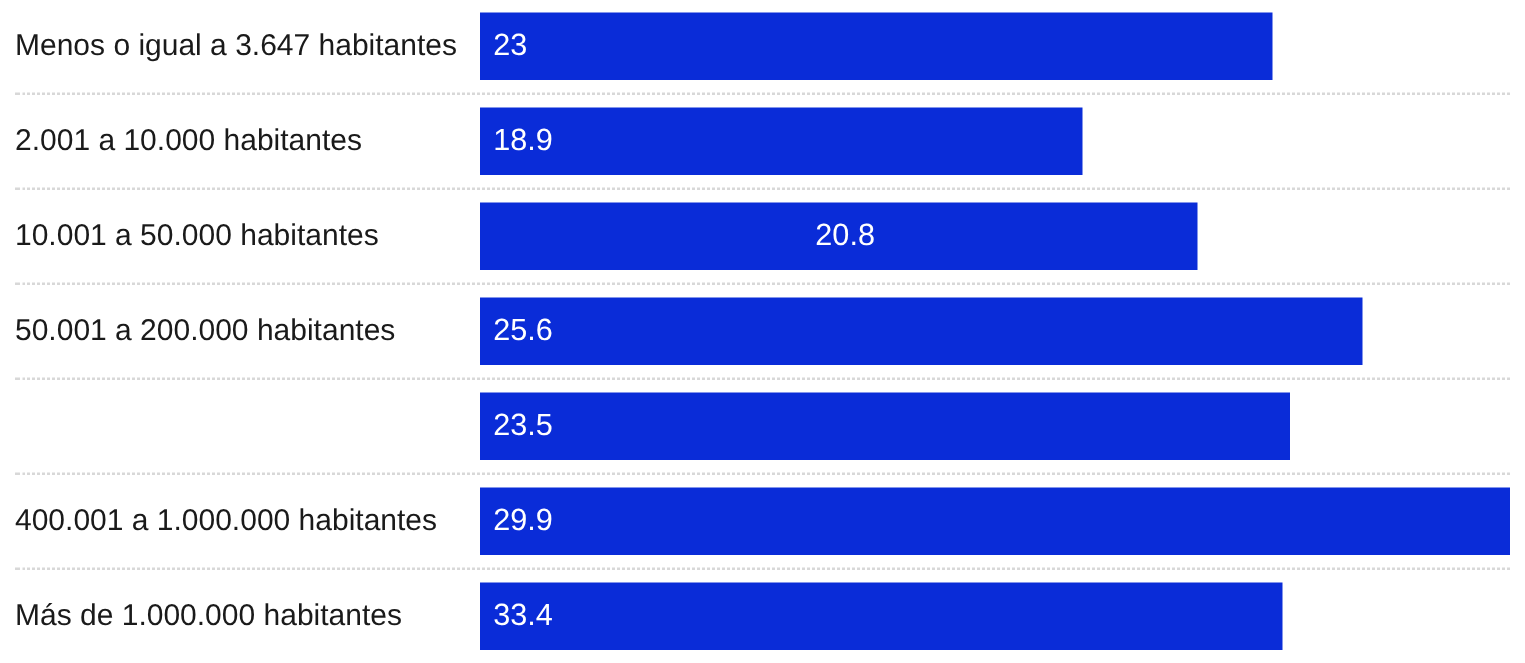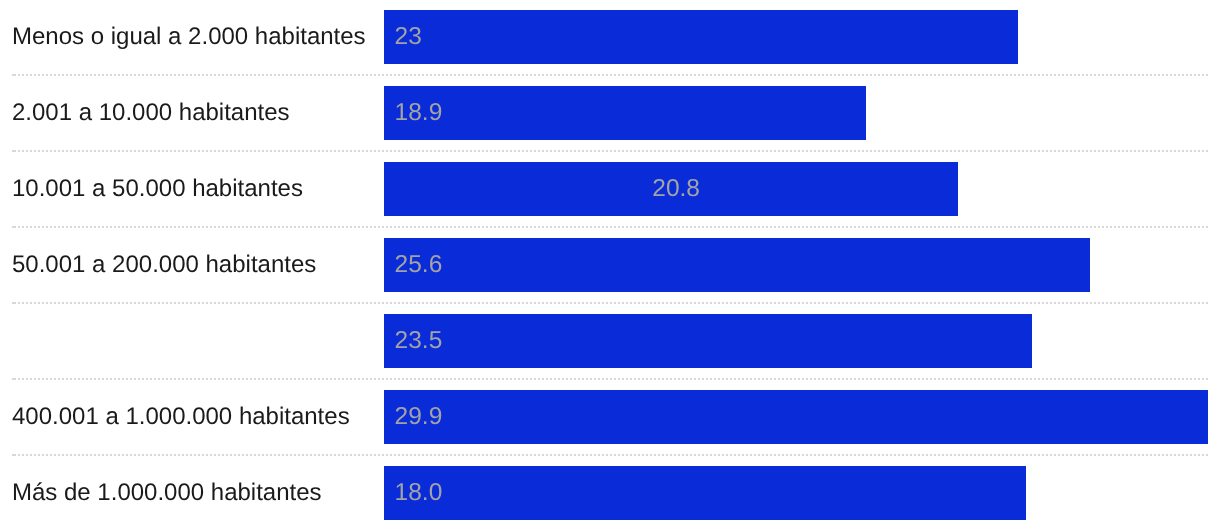--- a/index.html
+++ b/index.html
@@ -54,32 +54,32 @@
   .bar {
     position: absolute;
     left: 383.6px;
     top: 12px;
     height: 54px;
     background: #0a2cd8;
     display: flex;
     align-items: center;
   }
   .bar-value {
-    color: #a3a3a3;
+    color: #ffffff;
     font-size: 24.5px;
     margin-left: 11px;
     white-space: nowrap;
   }
 </style>
 </head>
 <body>
 
 <div class="chart">
   <div class="row" style="top:-2px">
-    <div class="row-label">Menos o igual a 2.000 habitantes</div>
+    <div class="row-label">Menos o igual a 3.647 habitantes</div>
     <div class="bar" style="width: 634px;">
       <span class="bar-value">23</span>
     </div>
     <div class="row-sep"></div>
   </div>
   <div class="row" style="top:74px">
     <div class="row-label">2.001 a 10.000 habitantes</div>
     <div class="bar" style="width: 482px;">
       <span class="bar-value">18.9</span>
     </div>
@@ -108,17 +108,17 @@
   <div class="row" style="top:378px">
     <div class="row-label">400.001 a 1.000.000 habitantes</div>
     <div class="bar" style="width: 824px;">
       <span class="bar-value">29.9</span>
     </div>
     <div class="row-sep"></div>
   </div>
   <div class="row" style="top:454px">
     <div class="row-label">Más de 1.000.000 habitantes</div>
     <div class="bar" style="width: 642px;">
-      <span class="bar-value">18.0</span>
+      <span class="bar-value">33.4</span>
     </div>
 
   </div>
 </div>
 
 </body></html>

